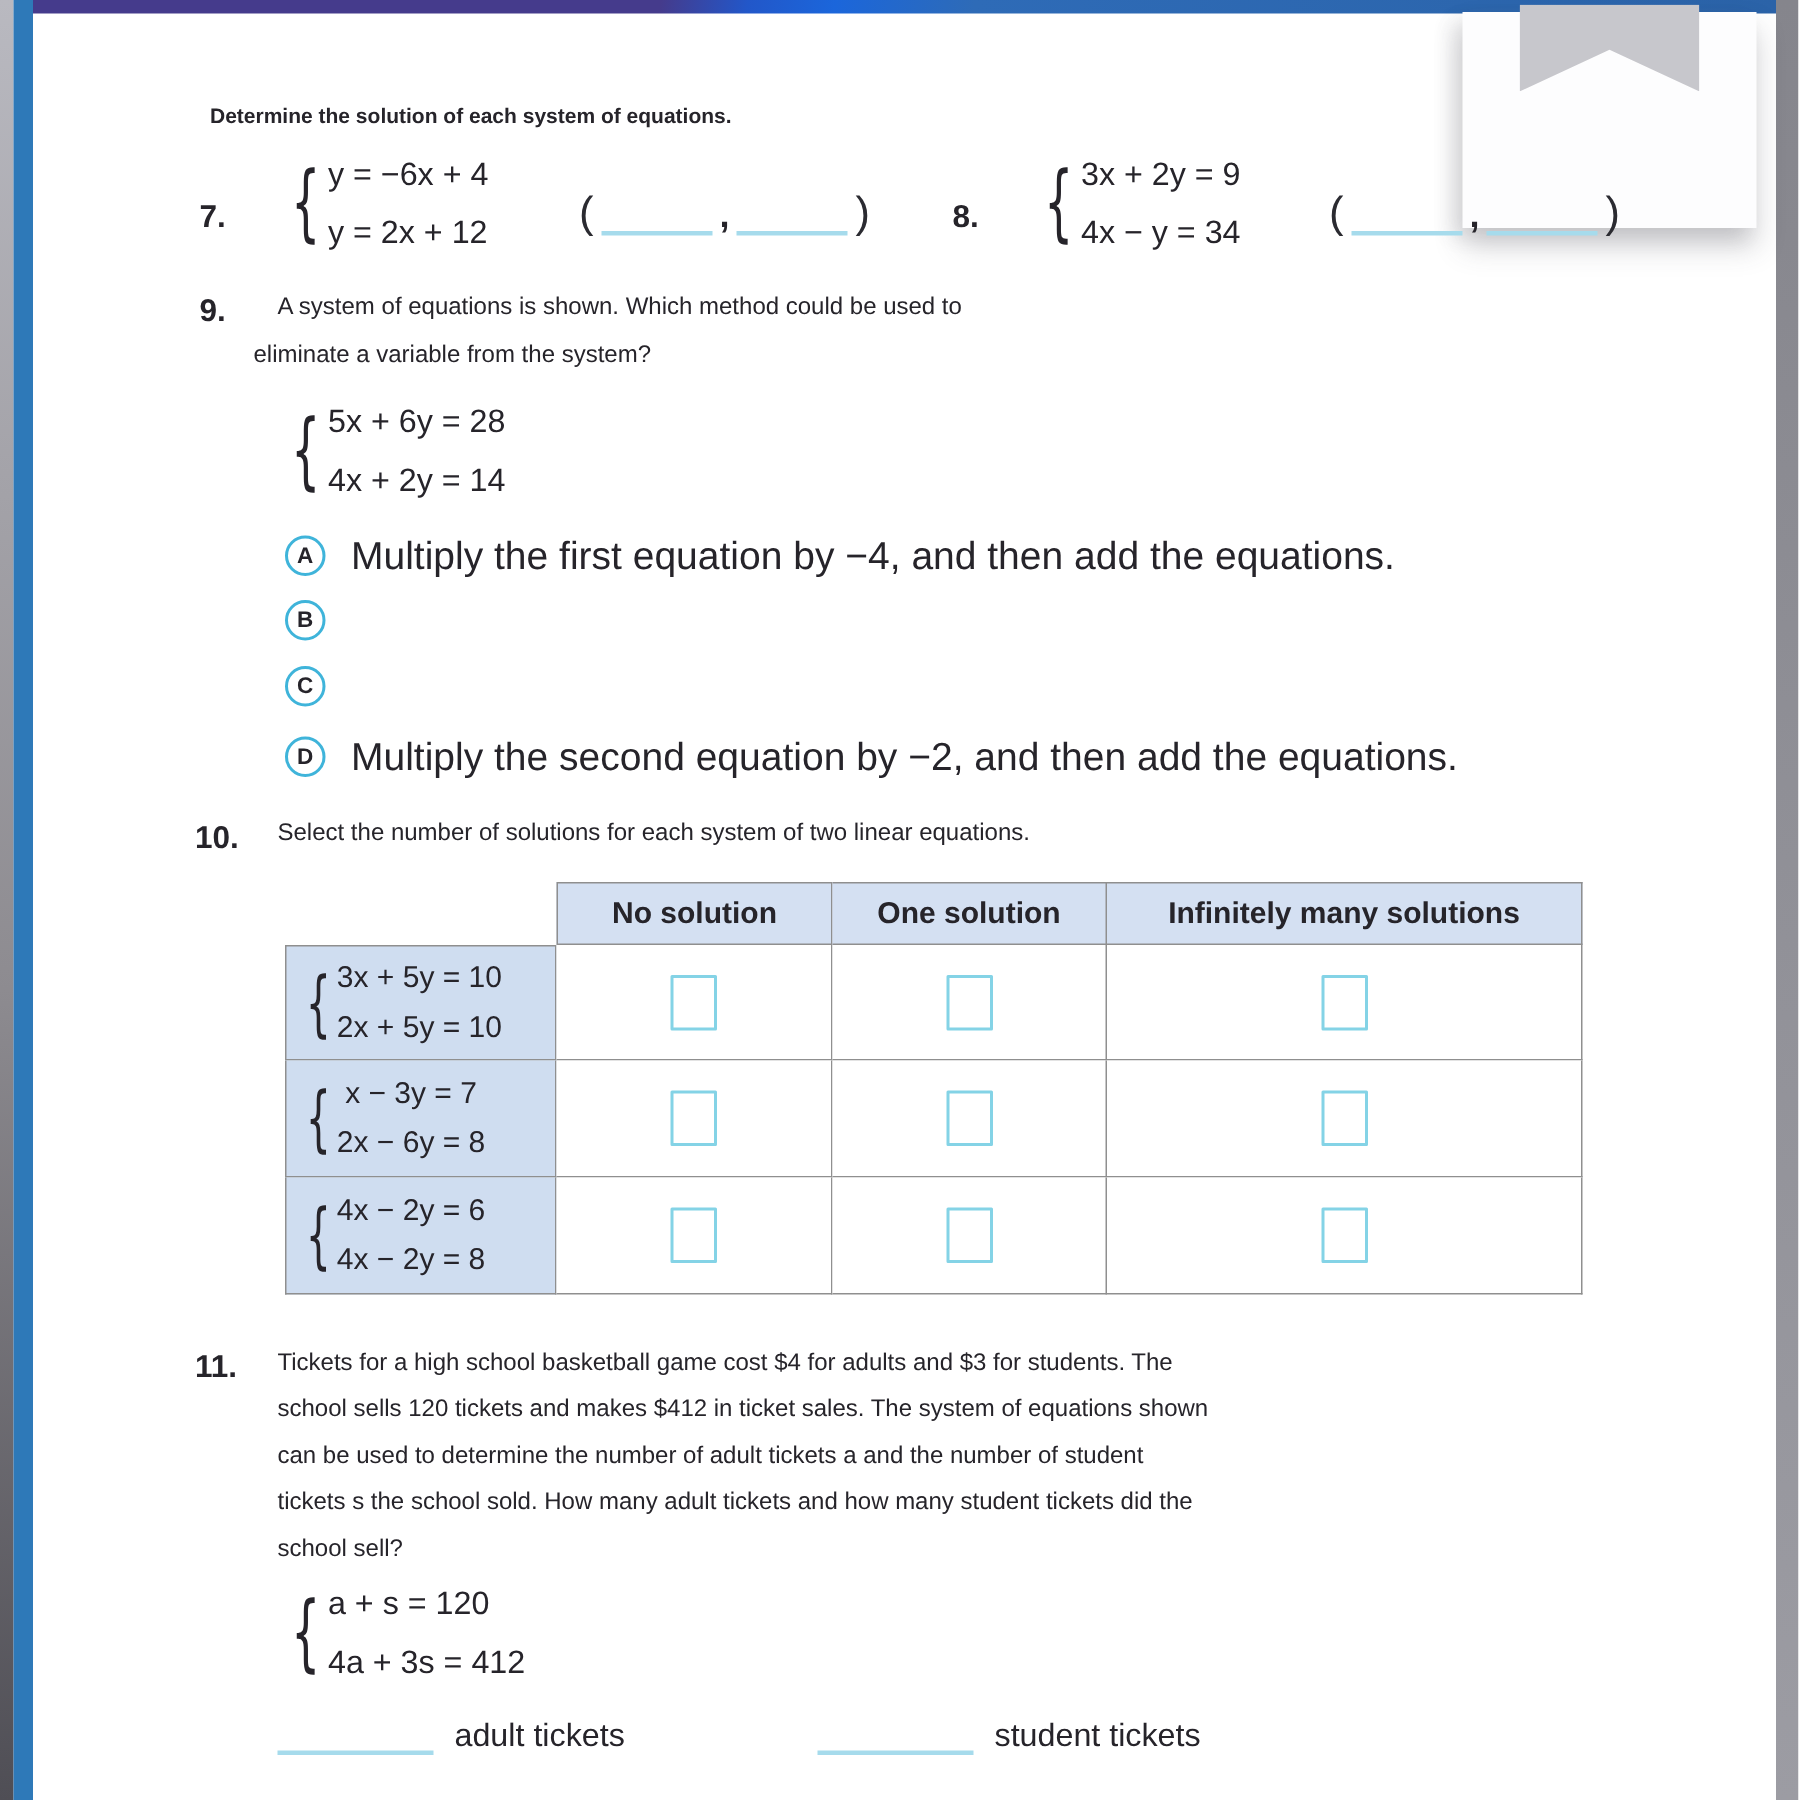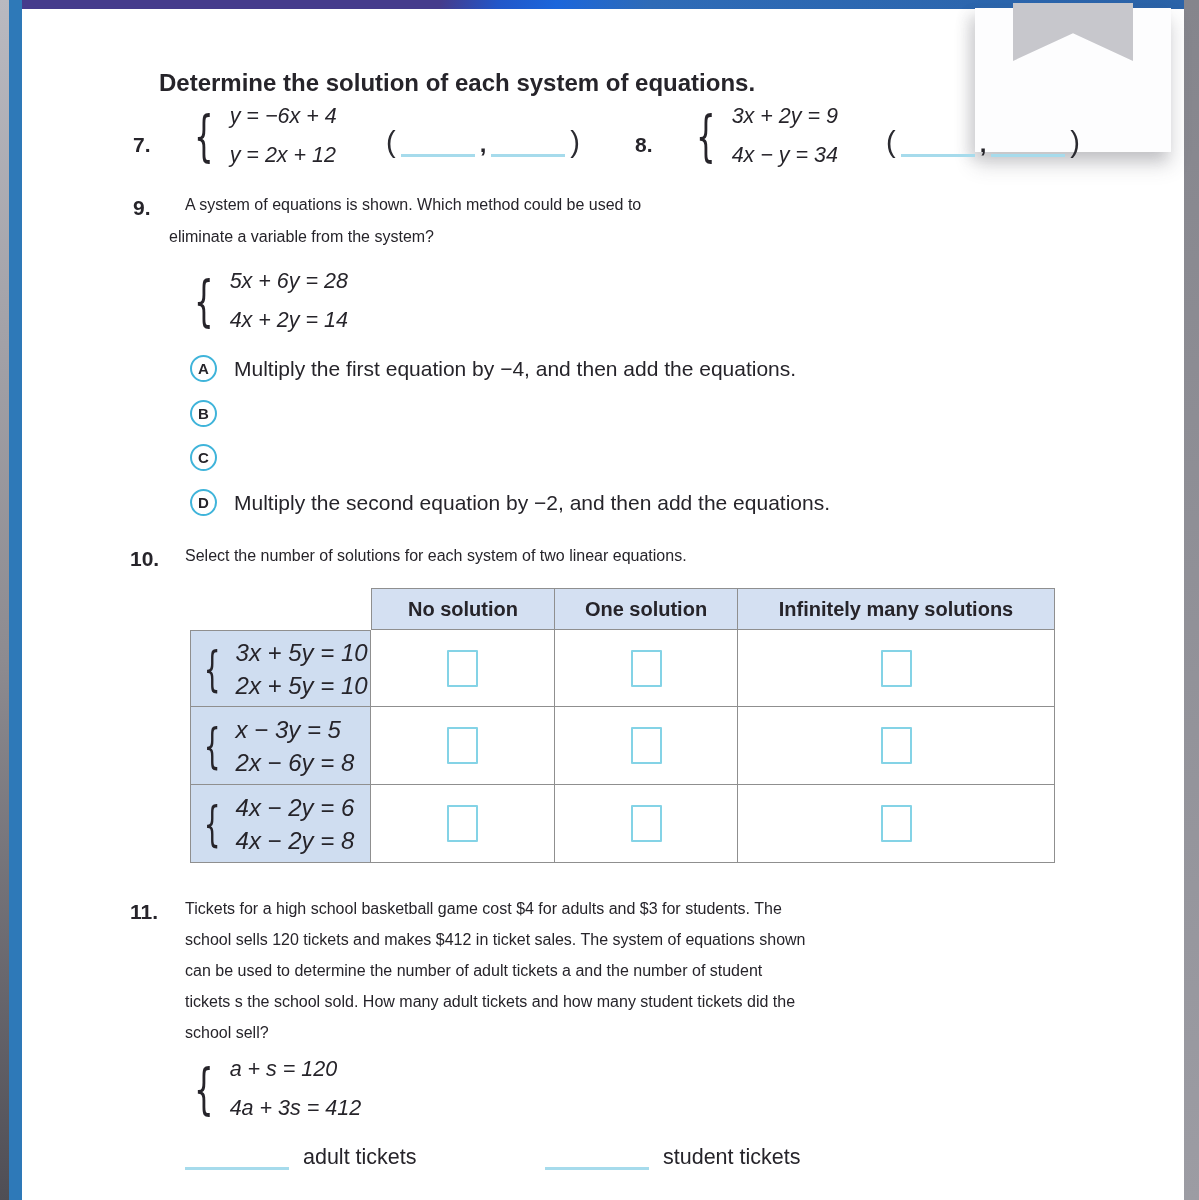--- a/index.html
+++ b/index.html
@@ -19,60 +19,60 @@
   .left-blue  { left:9px; top:0; width:13px; height:1200px; background:#2e79b8; }
   .right-gray { left:1184px; top:0; width:15px; height:1200px;
                 background:linear-gradient(#85858c, #9c9ca3); }
   .top-bar { left:22px; top:0; width:1162px; height:9px;
     background:linear-gradient(100deg,#453b8c 0%,#453b8c 36%,#2257c9 41%,#1b66db 46%,#2e6bb7 54%,#2b63a8 100%); }
 
   .bookmark-panel { left:975px; top:8px; width:196px; height:144px; background:#fdfdfe;
     box-shadow:-8px 6px 12px rgba(70,70,85,.12), 0 12px 18px rgba(70,70,85,.25); z-index:5; }
   .bookmark-ribbon { left:1013px; top:3px; width:120px; height:58px; background:#c7c7cc; z-index:6;
     clip-path:polygon(0 0, 100% 0, 100% 100%, 50% 52%, 0 100%); }
-  .title { left:140px; top:69px; font-size:24px; font-weight:bold;margin-left:19px; }
+  .title { left:140px; top:69px; font-size:14px; font-weight:bold; }
   .qnum { font-size:21px; font-weight:bold; }
   .body-text { font-size:16px; }
 
   
   .system { display:flex; align-items:center; }
   .brace { font-family:"DejaVu Sans", sans-serif; font-size:56px; line-height:78px;
            transform:scaleX(.55); transform-origin:center; margin-right:-3px; color:#26242a; }
   .eqs { display:flex; flex-direction:column; }
-  .eq { font-size:21.5px; line-height:39px; font-style:italic; white-space:pre;margin-left:11px; }
+  .eq { font-size:21.5px; line-height:39px; white-space:pre; }
 
   
   .answer { display:flex; align-items:flex-end; z-index:6; }
   .paren { font-size:29px; line-height:30px; color:#2b2b31; }
   .ansline { display:inline-block; width:74px; height:20px;
              border-bottom:3px solid #a6dbec; margin:0 5px; }
   .comma { font-size:24px; font-weight:bold; line-height:26px; }
 
   
   .choice-row { display:flex; align-items:center; gap:17px; }
   .choice-circle { width:27px; height:27px; border:2px solid #3fb4da; border-radius:50%;
     display:flex; align-items:center; justify-content:center;
     font-size:15px; font-weight:bold; color:#26242a; background:#fff; flex:none; }
-  .choice-text { font-size:21px; }
+  .choice-text { font-size:26px; }
 
   
   .q10-table { left:190px; top:588px; display:grid;
     grid-template-columns:181px 184px 183px 317px;
     grid-template-rows:42px 77px 78px 78px; }
   .tcell { position:relative; }
   .thead { background:#d4e0f2; border-top:1.5px solid #8f8f8f; border-right:1.5px solid #8f8f8f;
     border-bottom:1.5px solid #8f8f8f; display:flex; align-items:center; justify-content:center;
     font-weight:bold; font-size:20px; }
   .th-first { border-left:1.5px solid #8f8f8f; }
   .corner { background:transparent; }
   .tlabel { background:#cfddf0; border-left:1.5px solid #8f8f8f; border-right:1.5px solid #8f8f8f;
     border-bottom:1.5px solid #8f8f8f; display:flex; align-items:center; padding-left:6px; }
   .tlabel-first { border-top:1.5px solid #8f8f8f; }
   .tlabel .brace { font-size:48px; line-height:66px; }
-  .tlabel .eq { font-size:24px; line-height:33px; }
+  .tlabel .eq { font-size:20px; line-height:33px;text-align:center; }
   .tbox { border-right:1.5px solid #8f8f8f; border-bottom:1.5px solid #8f8f8f;
     display:flex; align-items:center; justify-content:center; background:#fff; }
   .checkbox { width:31px; height:37px; border:2.5px solid #84d3e6; background:#fff; border-radius:1px; }
 
   
   .fill-answer { display:flex; align-items:flex-end; gap:14px; }
   .blankline { display:inline-block; width:104px; height:22px; border-bottom:3px solid #a6dbec; }
   .blank-label { font-size:21.5px; line-height:26px; }
 </style>
 </head>
@@ -167,21 +167,21 @@
   <div class="tcell tbox">
       <span class="checkbox"></span>
     </div>
   <div class="tcell tbox">
       <span class="checkbox"></span>
     </div>
 
   <div class="tcell tlabel">
     <span class="brace">{</span>
     <span class="eqs">
-      <span class="eq">x − 3y = 5</span>
+      <span class="eq">x − 3y = 7</span>
       <span class="eq">2x − 6y = 8</span>
     </span>
   </div>
   <div class="tcell tbox">
       <span class="checkbox"></span>
     </div>
   <div class="tcell tbox">
       <span class="checkbox"></span>
     </div>
   <div class="tcell tbox">

